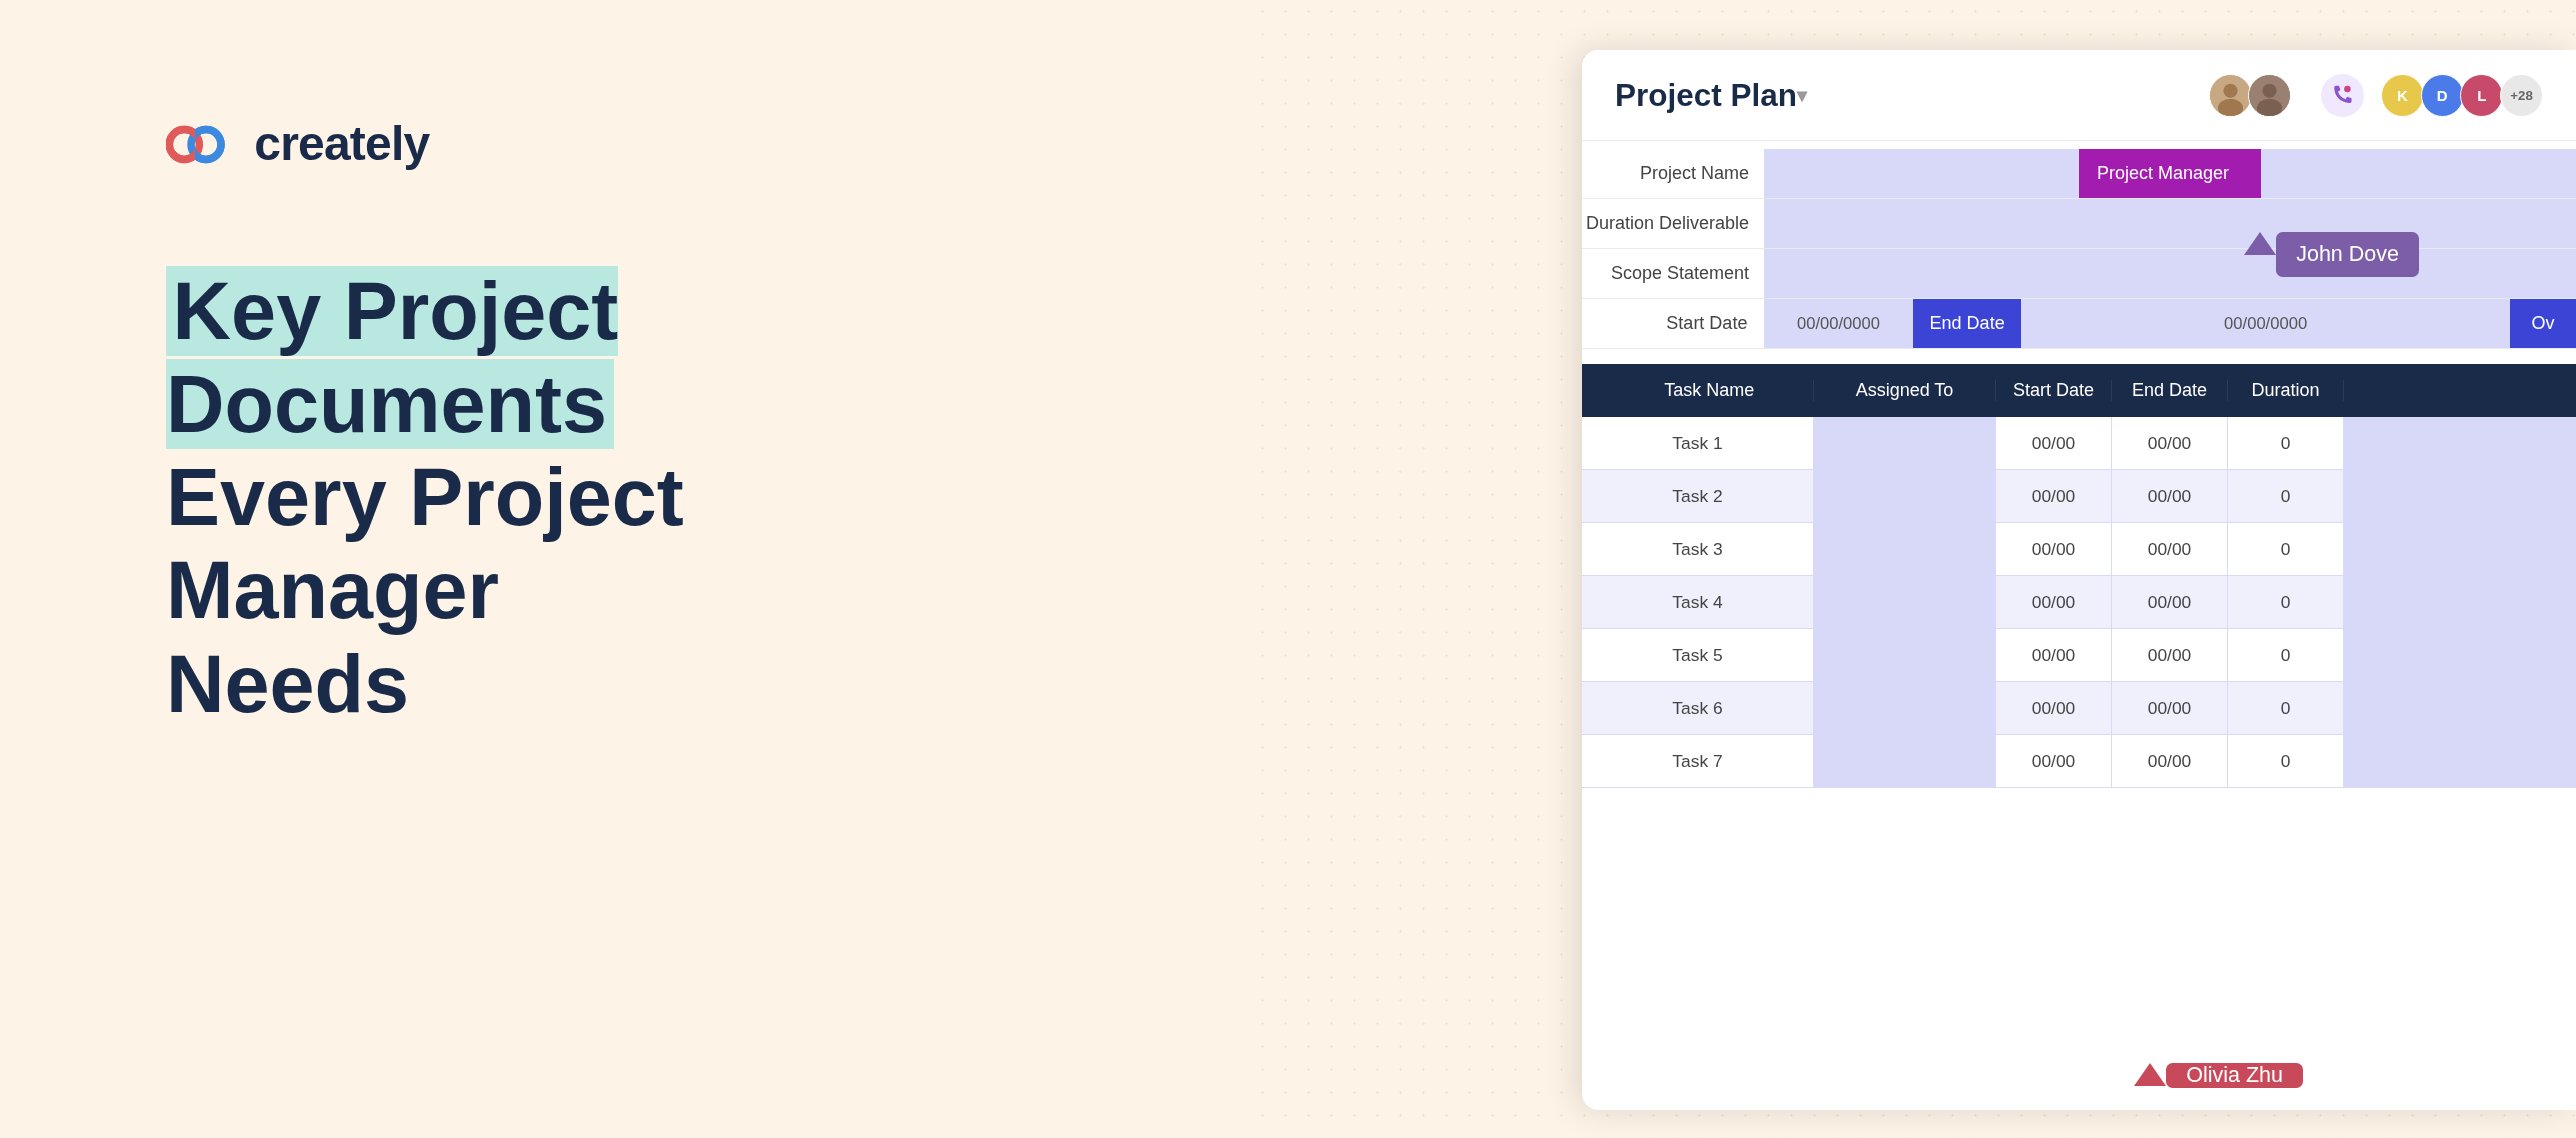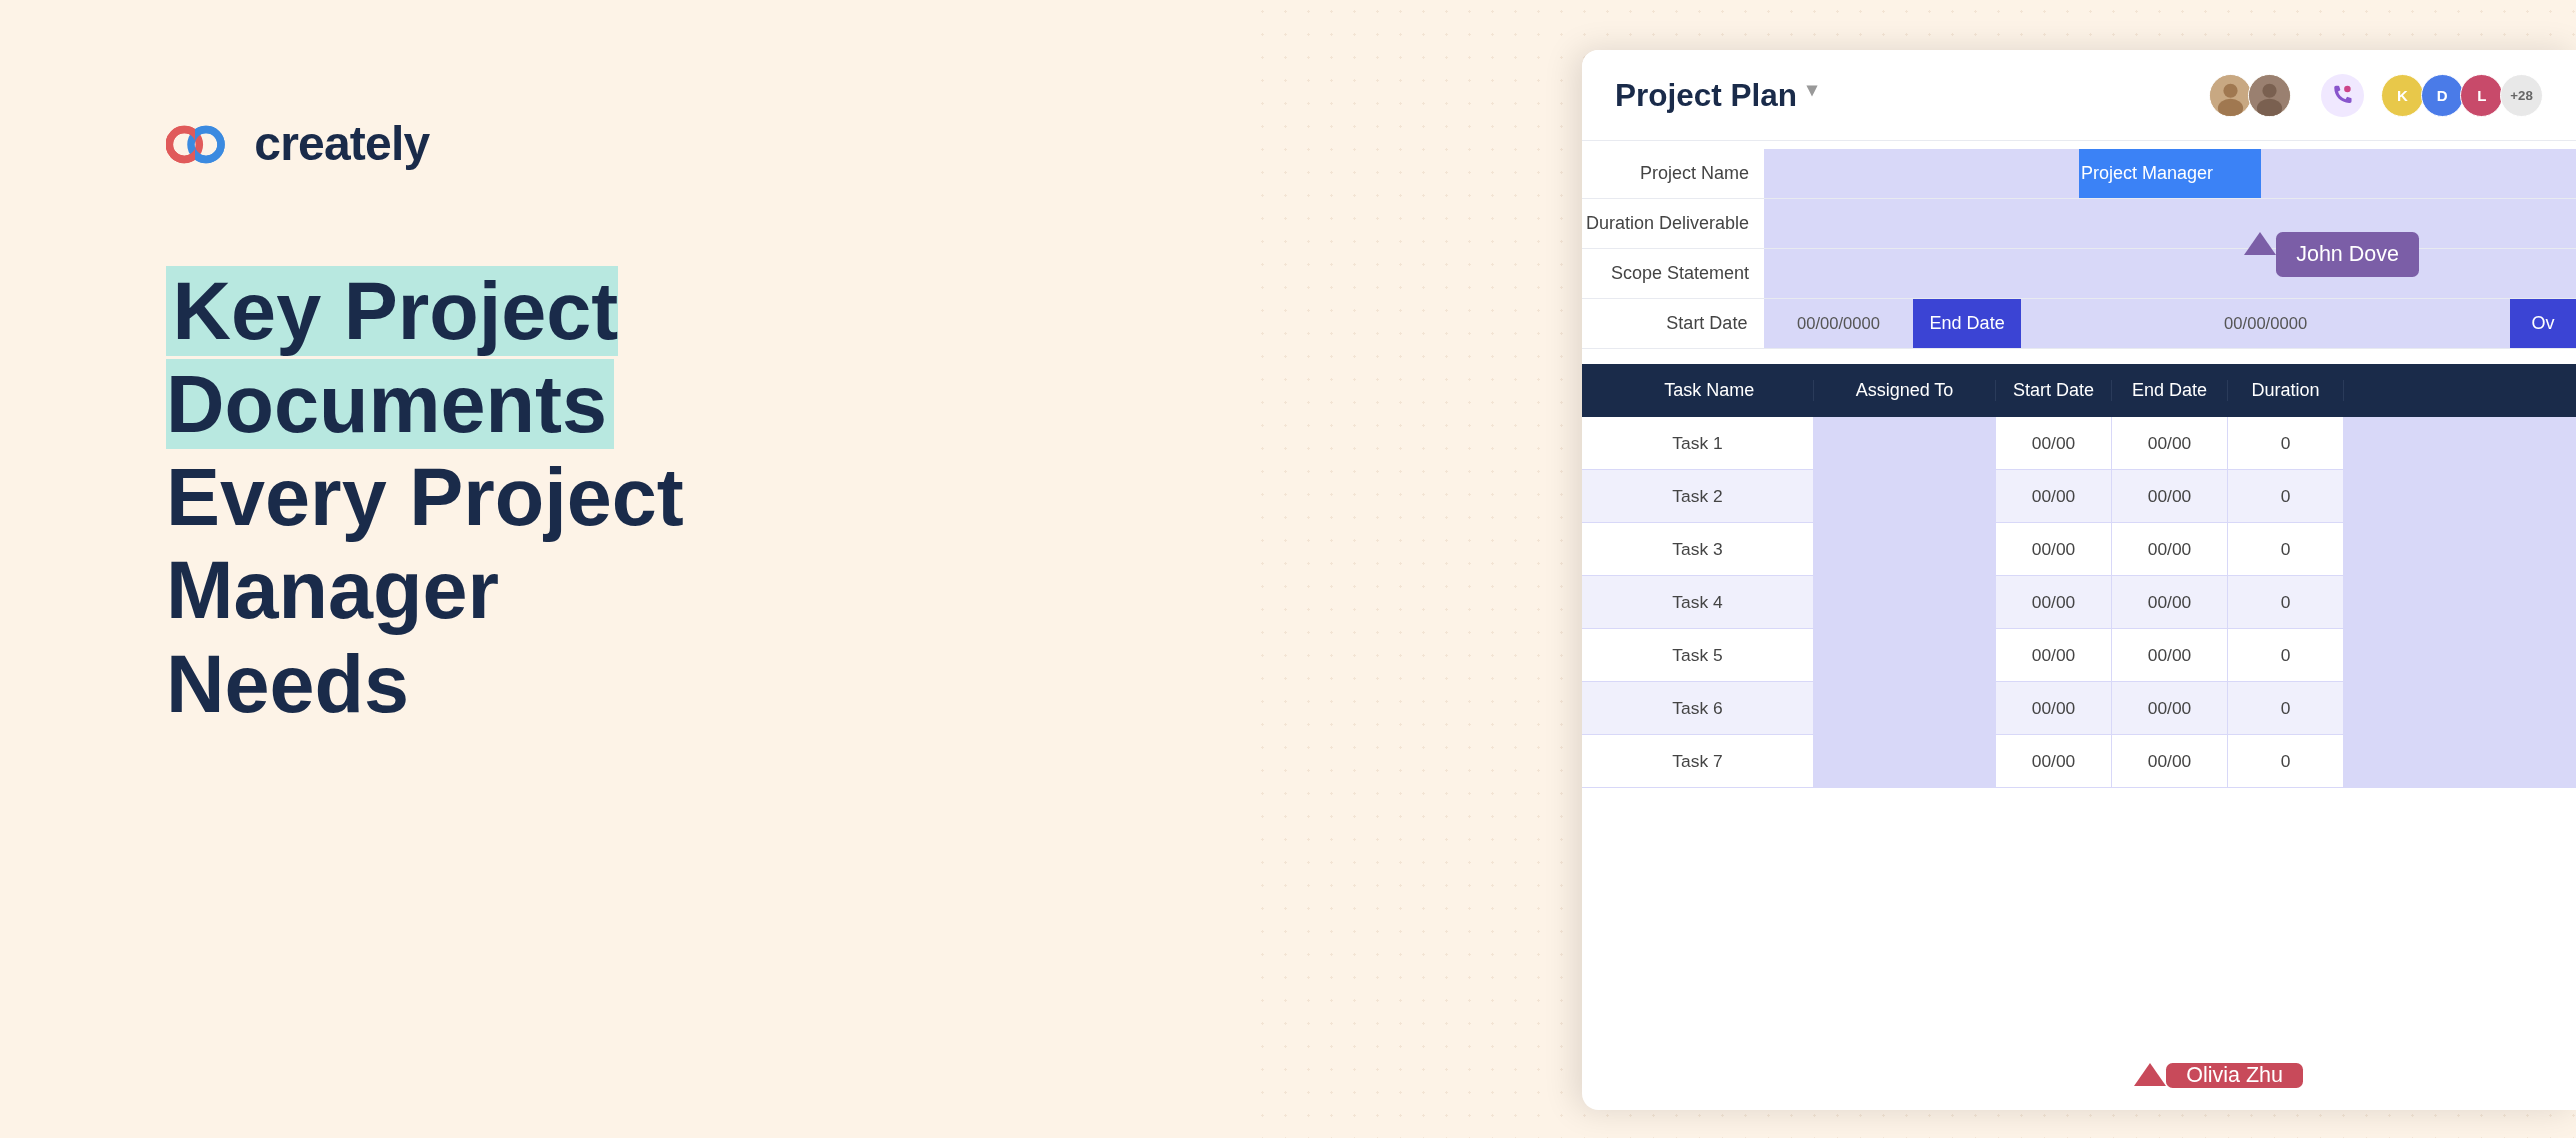--- a/index.html
+++ b/index.html
@@ -81,22 +81,21 @@
       background: white;
       display: flex;
       align-items: center;
       padding: 0 33px;
       border-bottom: 0.8px solid #e8eaf0;
       gap: 16.6px;
     }
 
     .project-title-btn {
       display: flex;
-      align-items: flex-start;
-      gap: 10px;
+      align-items: center;
       font-size: 31.5px;
       font-weight: 600;
       color: #1a2b4a;
     }
 
     .dropdown-arrow {
       font-size: 20px;
       color: #999;
     }
 
@@ -189,26 +188,26 @@
       flex: 1;
       background: #d8d8f8;
       display: flex;
       align-items: center;
       padding: 0 13.3px;
       font-size: 18px;
       color: #555;
     }
 
     .info-value-blue {
-      background: #3b82f6;
+      background: #a21caf;
       color: white;
       font-size: 18px;
       display: flex;
       align-items: center;
-      padding: 0 2px;
+      padding: 0 18px;
       white-space: nowrap;
       min-width: 182px;
       text-align: right;
     }
 
     
     .date-row {
       display: flex;
       align-items: stretch;
       min-height: 50px;

